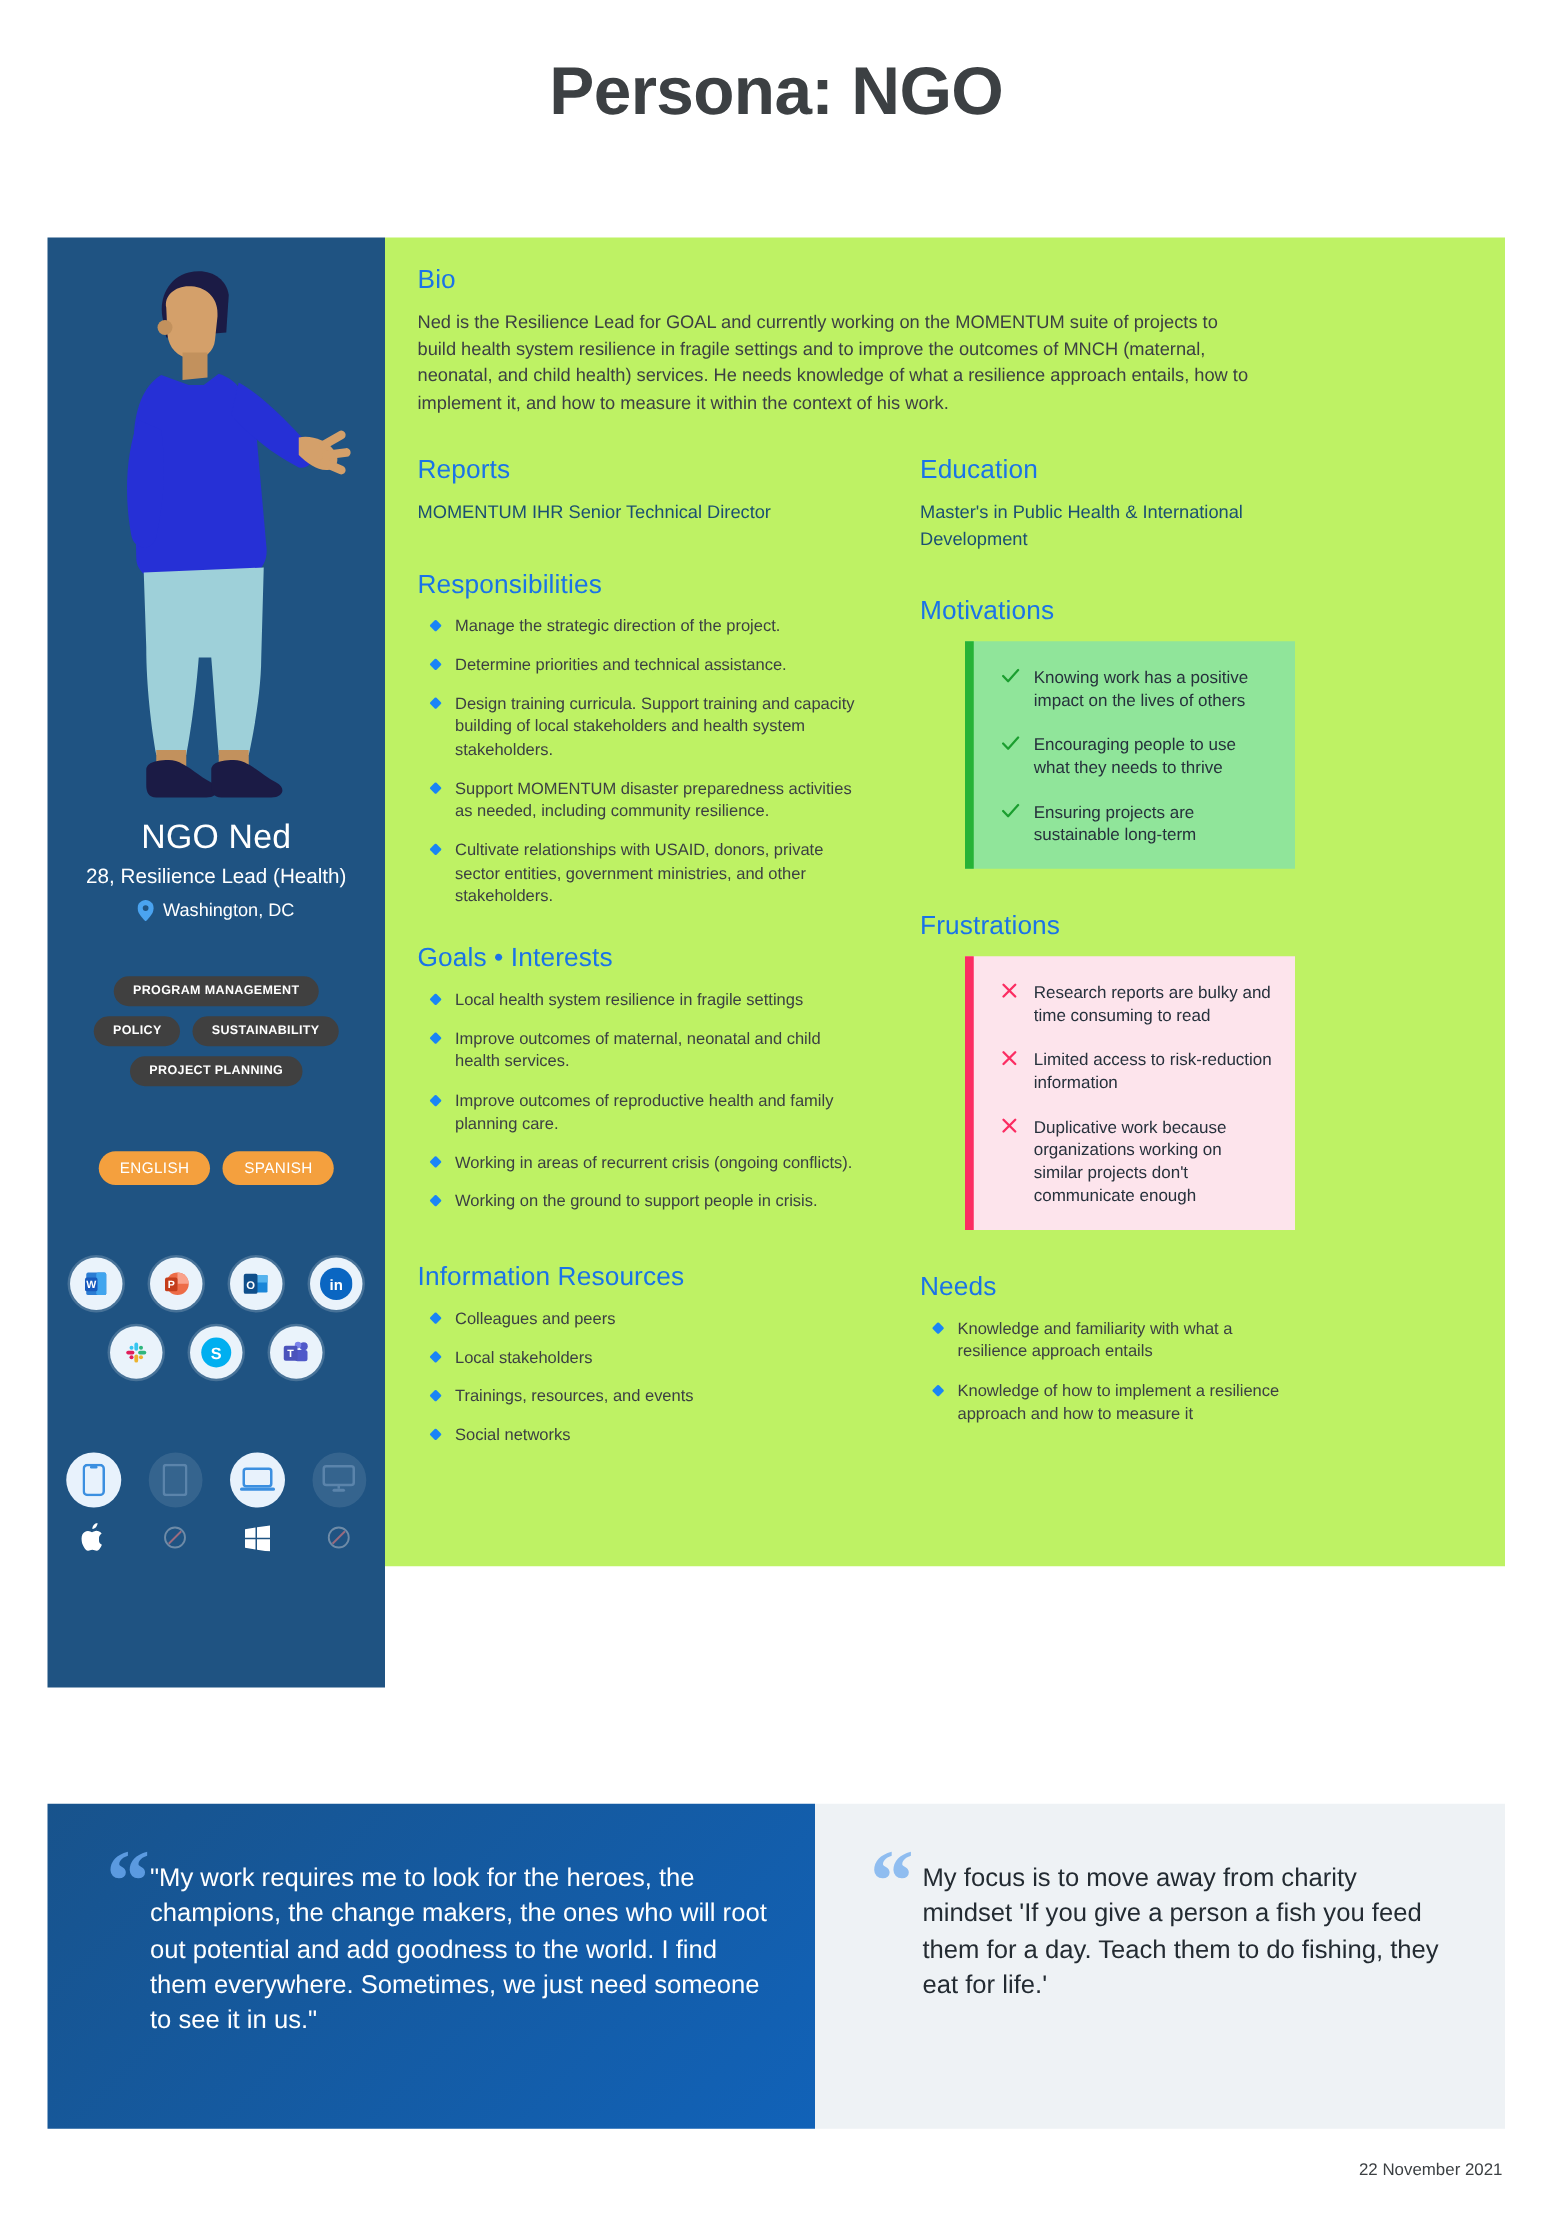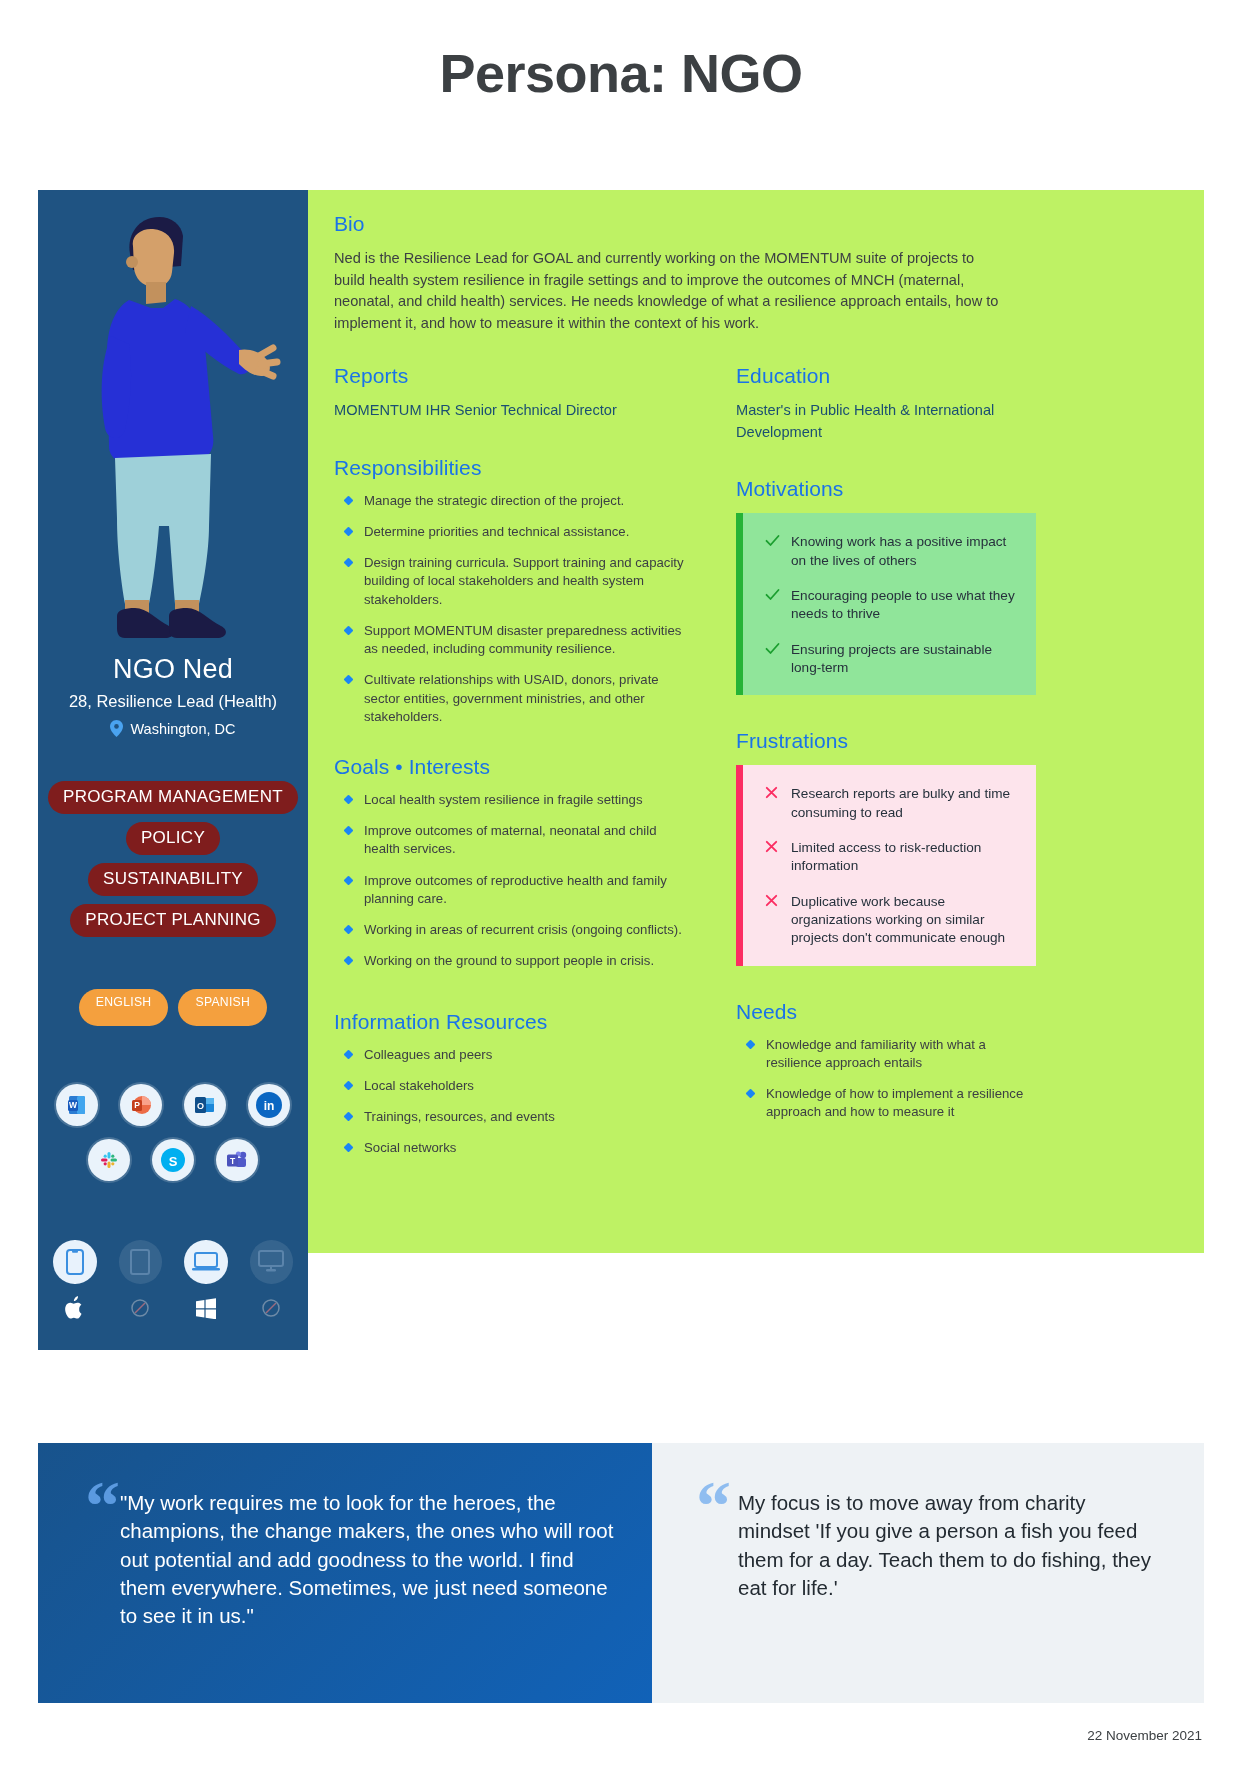--- a/index.html
+++ b/index.html
@@ -42,32 +42,32 @@
     font-size: 14.5px; color: #ffffff;
   }
   .pin-icon { width: 13px; height: 17px; display: inline-block; }
 
   .tag-group {
     margin-top: 44px; width: 240px;
     display: flex; flex-wrap: wrap; justify-content: center;
     gap: 8px 10px;
   }
   .tag {
-    background: #7f1d1d; color: #ffffff;
-    font-size: 17px; letter-spacing: 0.3px;
-    padding: 6px 15px 7px; border-radius: 20px; white-space: nowrap;
+    background: #404040; color: #ffffff;
+    font-size: 10px; letter-spacing: 0.3px;
+    padding: 6px 15px 7px; border-radius: 20px; white-space: nowrap; font-weight: bold;
   }
   .lang-group {
     margin-top: 52px; width: 240px;
     display: flex; flex-wrap: wrap; justify-content: center; gap: 9px 10px;
   }
   .lang-tag {
     background: #f4a03e; color: #ffffff;
     font-size: 12.2px; letter-spacing: 0.3px;
-    padding: 6px 17px 17px; border-radius: 20px; white-space: nowrap;
+    padding: 6px 17px 7px; border-radius: 20px; white-space: nowrap;
   }
 
   .apps { margin-top: 58px; width: 240px; }
   .app-row { display: flex; justify-content: center; gap: 22px; margin-bottom: 13px; }
   .app-ic {
     width: 42px; height: 42px; border-radius: 50%;
     background: #eaf3fb; display: flex; align-items: center; justify-content: center;
     box-shadow: 0 0 0 2px rgba(255,255,255,0.18);
   }
   .app-ic svg { display: block; }
@@ -108,21 +108,21 @@
   ul.bul li {
     position: relative; padding-left: 30px; margin-bottom: 13px;
     font-size: 13.2px; line-height: 1.38; color: #3c4043;
   }
   ul.bul li::before {
     content: ""; position: absolute; left: 11px; top: 5px;
     width: 7px; height: 7px; background: #1a85f5;
     transform: rotate(45deg); border-radius: 1px;
   }
 
-  .callout { padding: 20px 18px 16px 22px; position: relative; }
+  .callout { padding: 20px 18px 16px 22px; position: relative; margin-left: 36px; }
   .callout.green { background: #90e59a; border-left: 7px solid #26b336; }
   .callout.pink  { background: #fde4ec; border-left: 7px solid #fb2d62; }
   .callout ul { list-style: none; }
   .callout li {
     position: relative; padding-left: 26px; margin-bottom: 17px;
     font-size: 13.6px; line-height: 1.35; color: #26313c;
   }
   .callout li:last-child { margin-bottom: 2px; }
   .callout .mk {
     position: absolute; left: 0; top: 1px; width: 16px; height: 16px;

